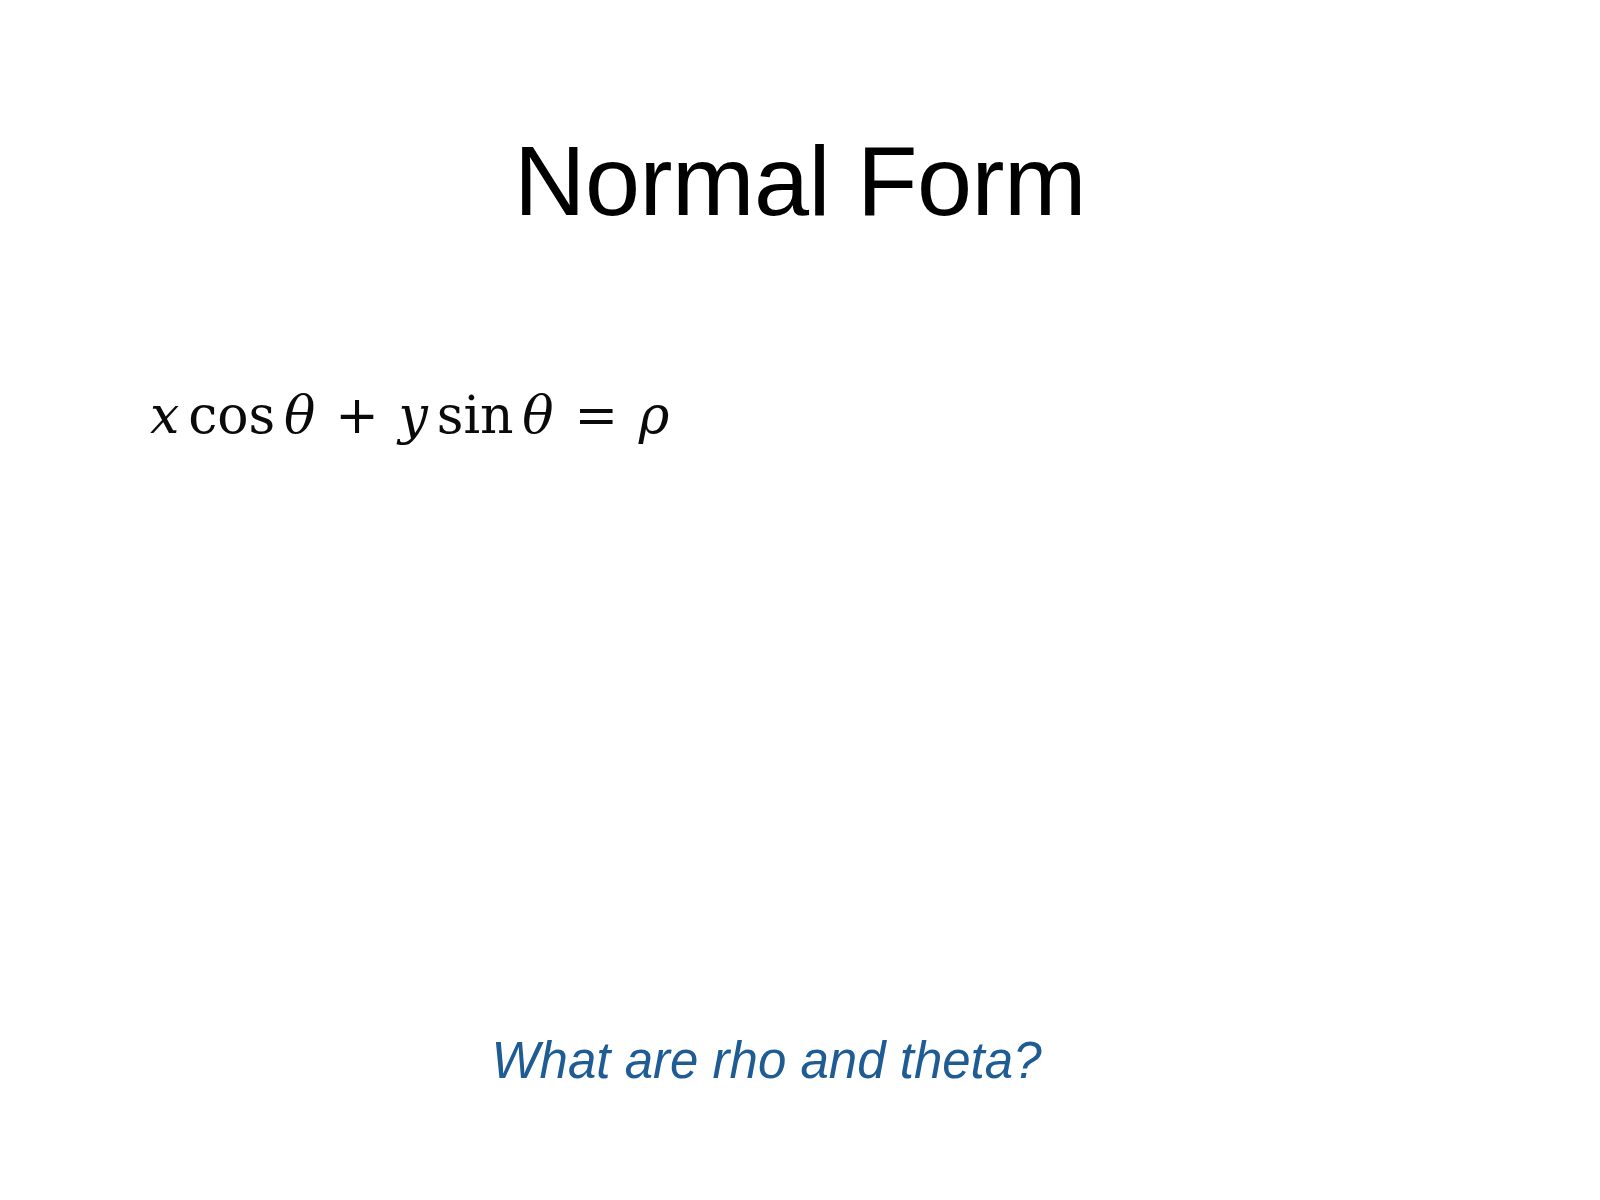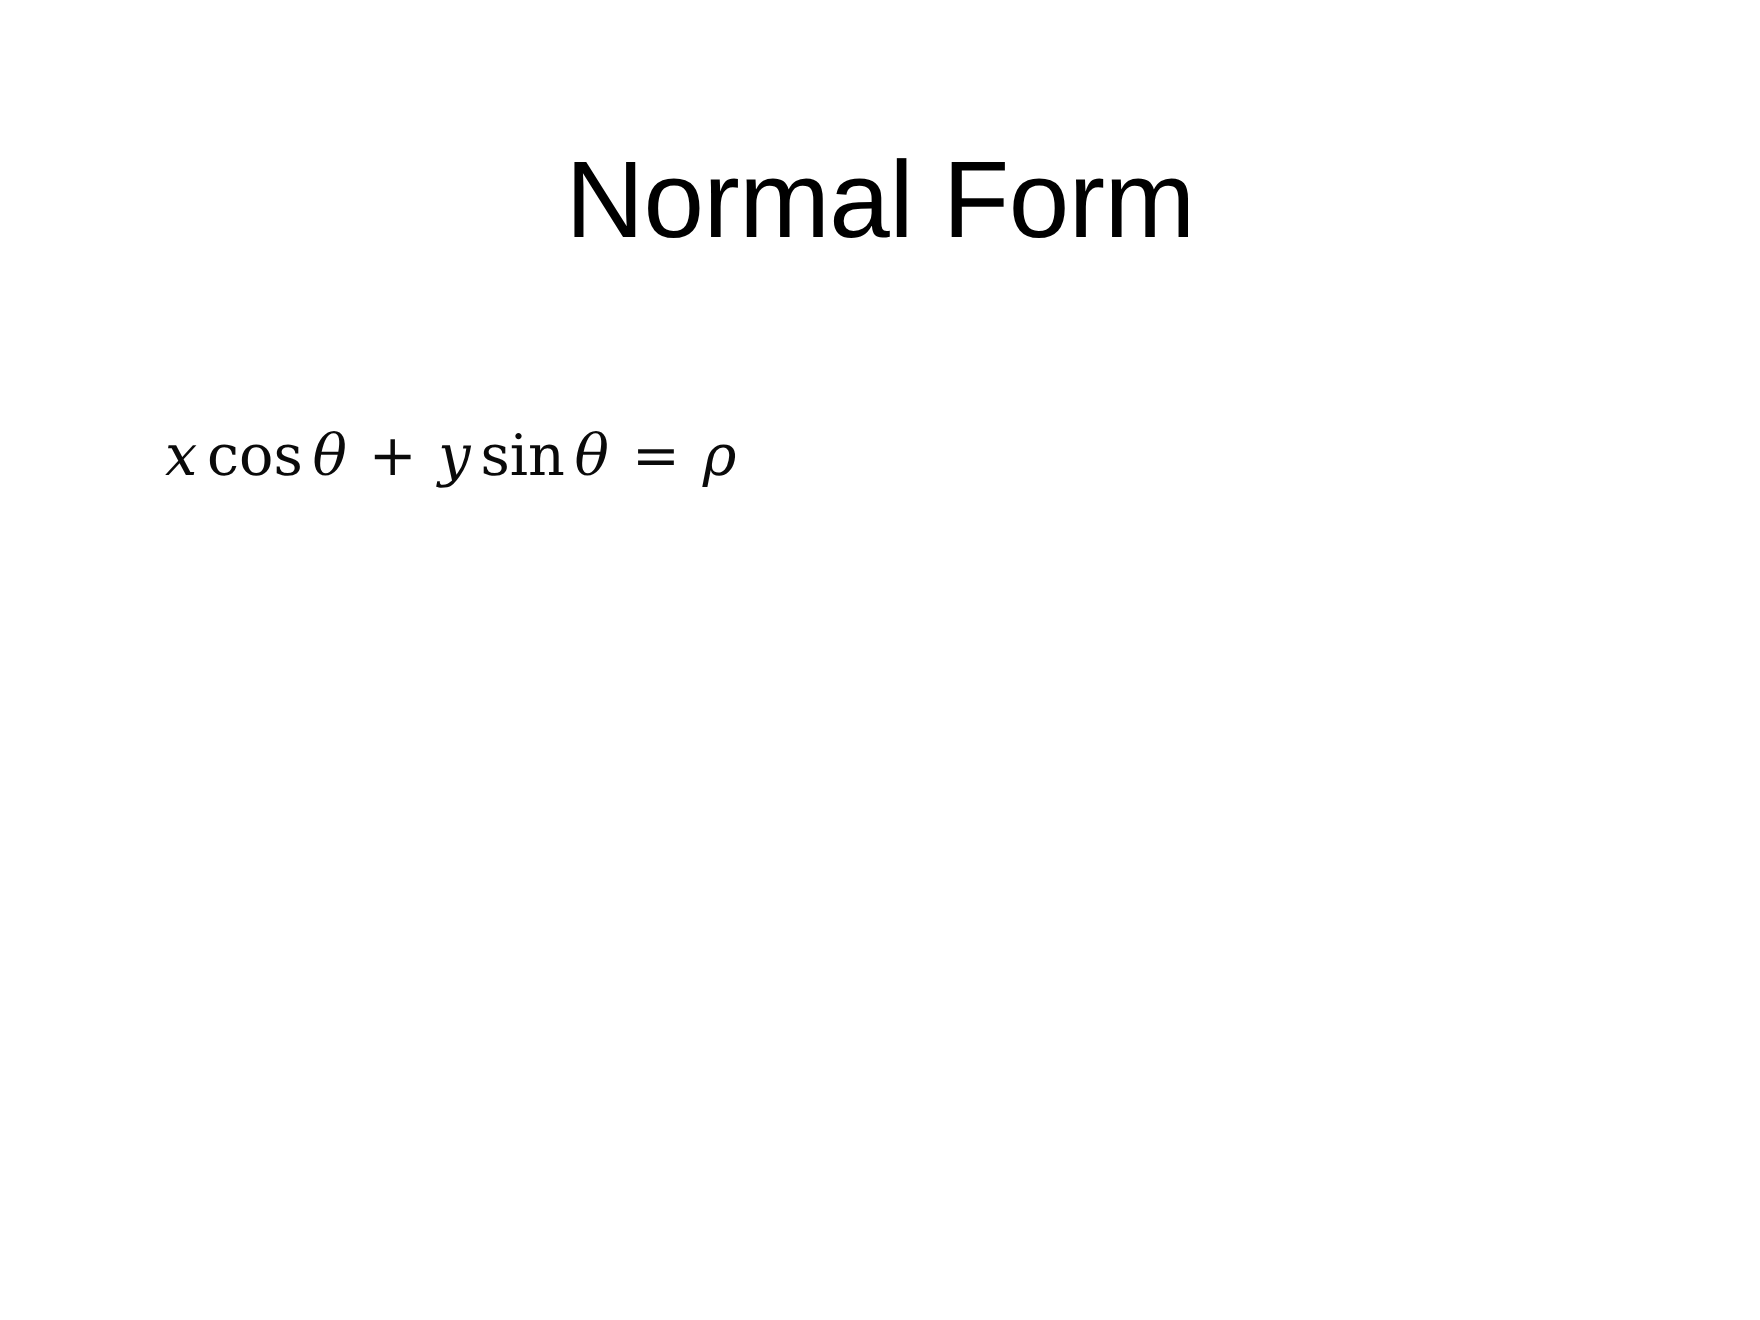--- a/index.html
+++ b/index.html
@@ -96,14 +96,15 @@
 <body>
 
 <div id="slide">
 
   <h1 class="slide-title">Normal Form</h1>
 
   <div class="formula-block">
     <span class="mvar">x</span><span class="thin-space"></span><span class="mop">cos</span><span class="thin-space"></span><span class="mgreek">θ</span><span class="med-space"></span><span class="mbin">+</span><span class="med-space"></span><span class="mvar">y</span><span class="thin-space"></span><span class="mop">sin</span><span class="thin-space"></span><span class="mgreek">θ</span><span class="med-space"></span><span class="mrel">=</span><span class="med-space"></span><span class="mgreek">ρ</span>
   </div>
 
+  <div class="prompt-text">What are rho and theta?</div>
 
 </div>
 
 </body></html>

